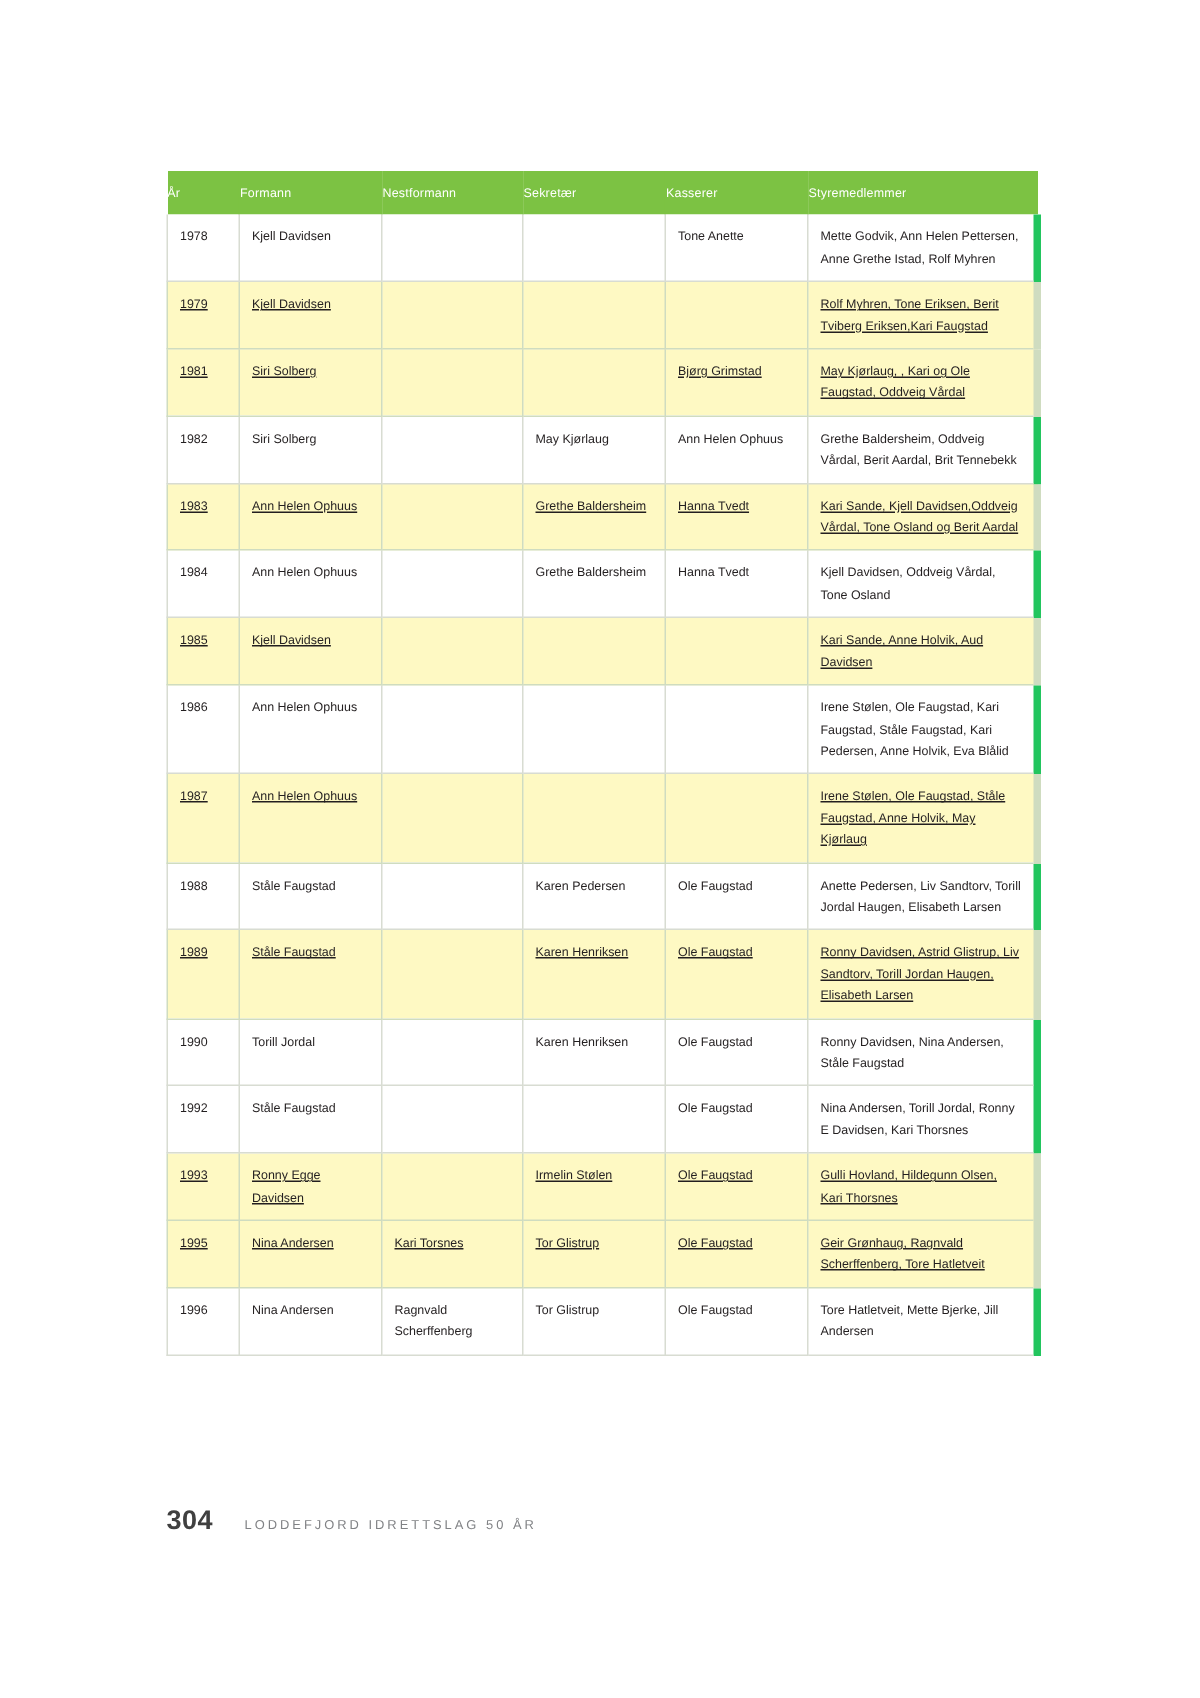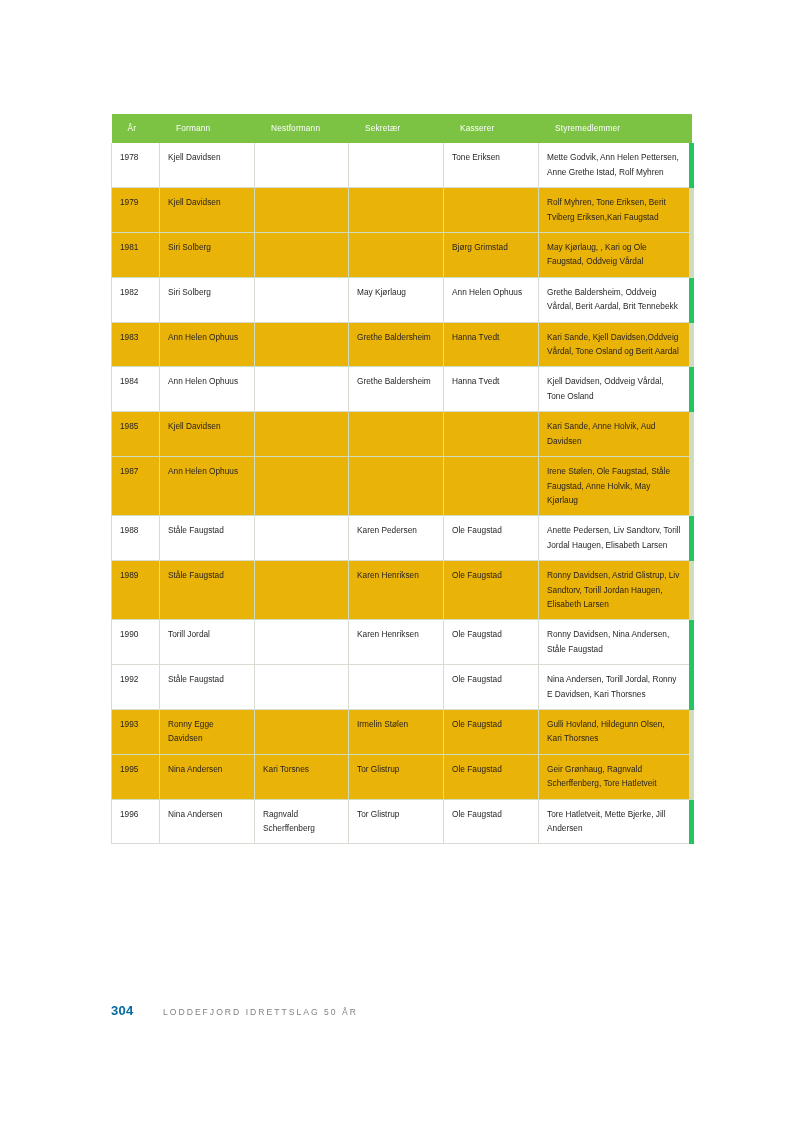--- a/index.html
+++ b/index.html
@@ -46,21 +46,21 @@
   table.board-table col.c-ne   { width: 94px; }
   table.board-table col.c-se   { width: 95px; }
   table.board-table col.c-ka   { width: 95px; }
   table.board-table col.c-st   { width: 153px; }
 
   table.board-table thead th {
     background: #7cc243;
     color: #ffffff;
     font-weight: normal;
     text-align: left;
-    padding: 7px 8px 8px 16px;
+    padding: 7px 8px 8px 0;
     height: 14px;
     vertical-align: middle;
     letter-spacing: 0.15px;
     border-right: 1px solid #7cc243;
   }
   table.board-table thead th:last-child { border-right: none; }
 
   table.board-table tbody td {
     padding: 7px 8px 8px 8px;
     vertical-align: top;
@@ -72,41 +72,42 @@
   table.board-table tbody tr td:first-child {
     border-left: 1px solid #d8dcd2;
   }
   table.board-table tbody tr td:last-child {
     border-right: 5px solid #22c55e;
   }
   table.board-table tbody tr.odd td {
     background: #ffffff;
   }
   table.board-table tbody tr.even td {
-    background: #eab308;
+    background: #fef9c3;
     border-right-color: #cfdcc0;
     border-bottom-color: #cfdcc0;
+    text-decoration: underline;
   }
   table.board-table tbody tr.even td:first-child {
     border-left-color: #cfdcc0;
   }
 
   
   #page-footer {
     position: absolute;
     left: 111px;
     top: 1003px;
     width: 600px;
     display: flex;
     align-items: baseline;
   }
   #footer-page-number {
-    font-size: 13px;
+    font-size: 18px;
     font-weight: bold;
-    color: #0369a1;
+    color: #404040;
     letter-spacing: 0.3px;
     width: 52px;
   }
   #footer-book-title {
     font-size: 8.6px;
     color: #808285;
     letter-spacing: 2.0px;
   }
 </style>
 </head>
@@ -133,21 +134,21 @@
           <th>Kasserer</th>
           <th>Styremedlemmer</th>
         </tr>
       </thead>
       <tbody id="table-body">
           <tr class="odd">
             <td>1978</td>
             <td>Kjell Davidsen</td>
             <td></td>
             <td></td>
-            <td>Tone Eriksen</td>
+            <td>Tone Anette</td>
             <td>Mette Godvik, Ann Helen Pettersen, Anne Grethe Istad, Rolf Myhren</td>
           </tr>
           <tr class="even">
             <td>1979</td>
             <td>Kjell Davidsen</td>
             <td></td>
             <td></td>
             <td></td>
             <td>Rolf Myhren, Tone Eriksen, Berit Tviberg Eriksen,Kari Faugstad</td>
           </tr>
@@ -183,20 +184,28 @@
             <td>Hanna Tvedt</td>
             <td>Kjell Davidsen, Oddveig Vårdal, Tone Osland</td>
           </tr>
           <tr class="even">
             <td>1985</td>
             <td>Kjell Davidsen</td>
             <td></td>
             <td></td>
             <td></td>
             <td>Kari Sande, Anne Holvik, Aud Davidsen</td>
+          </tr>
+          <tr class="odd">
+            <td>1986</td>
+            <td>Ann Helen Ophuus</td>
+            <td></td>
+            <td></td>
+            <td></td>
+            <td>Irene Stølen, Ole Faugstad, Kari Faugstad, Ståle Faugstad, Kari Pedersen, Anne Holvik, Eva Blålid</td>
           </tr>
           <tr class="even">
             <td>1987</td>
             <td>Ann Helen Ophuus</td>
             <td></td>
             <td></td>
             <td></td>
             <td>Irene Stølen, Ole Faugstad, Ståle Faugstad, Anne Holvik, May Kjørlaug</td>
           </tr>
           <tr class="odd">

